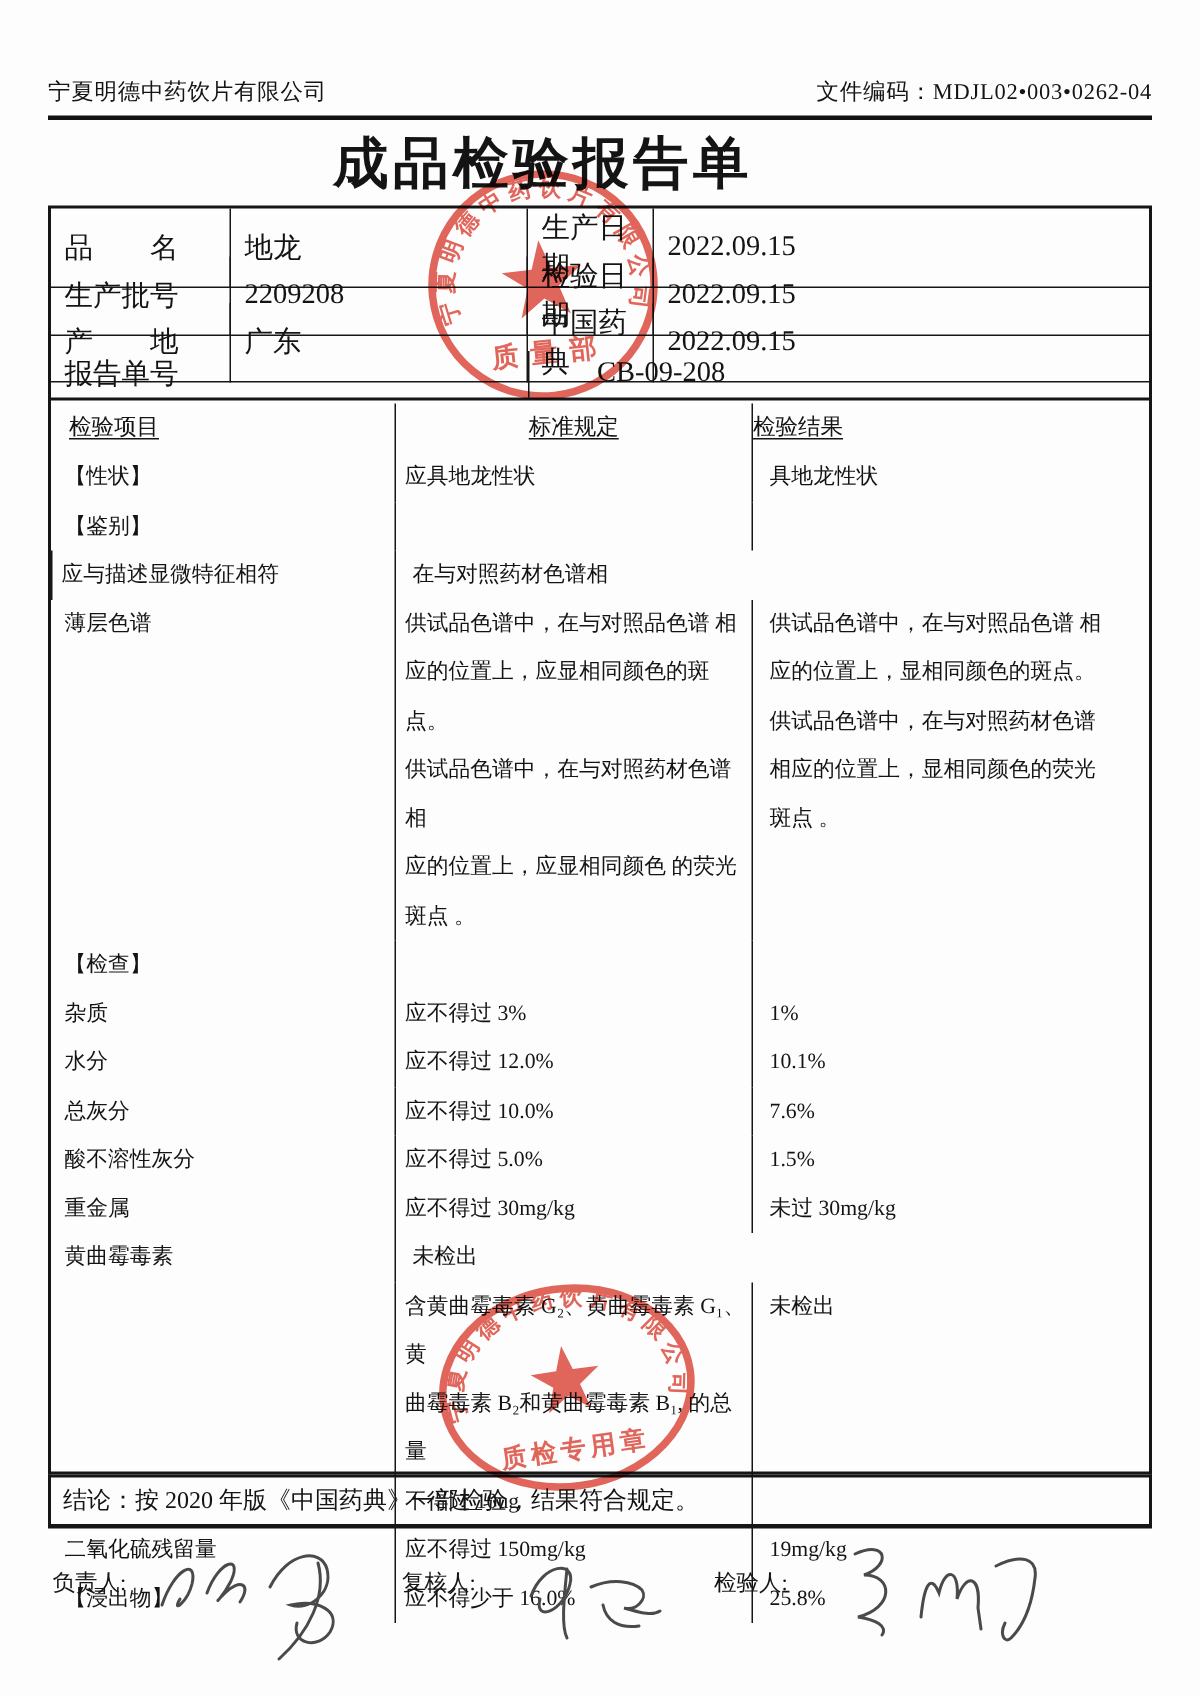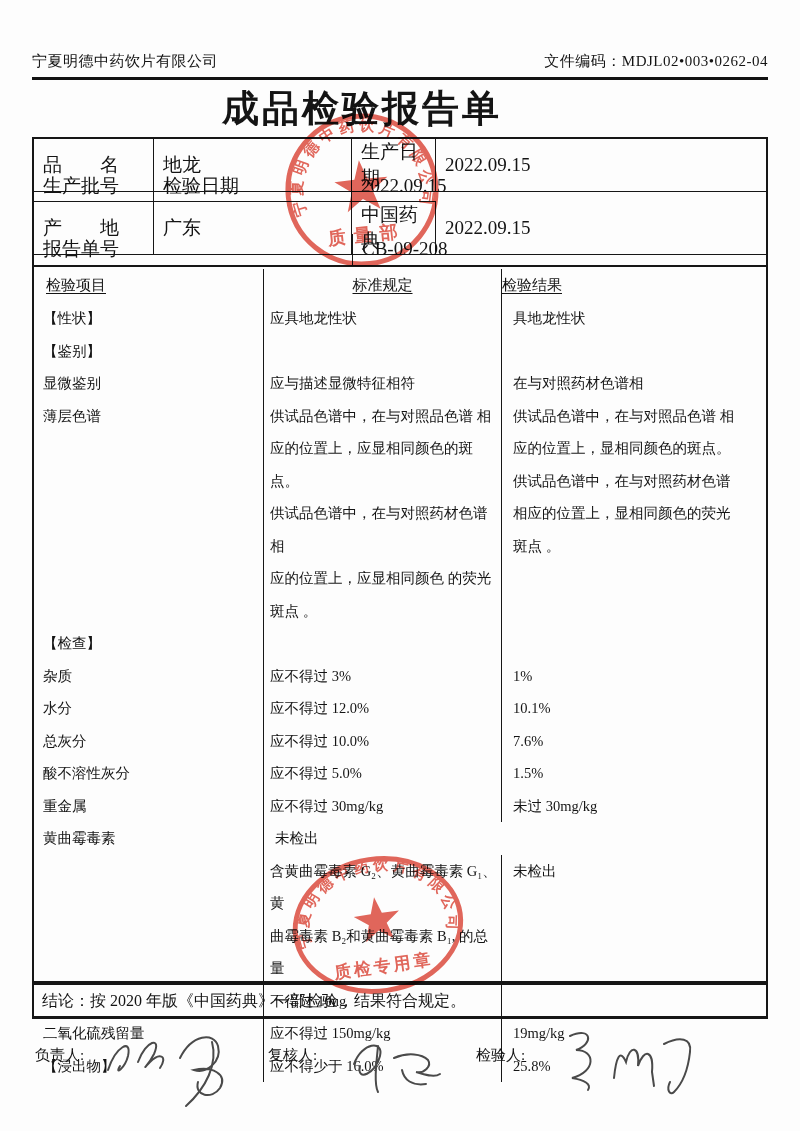--- a/index.html
+++ b/index.html
@@ -7,21 +7,21 @@
   .page { position:relative; width:800px; height:1131px; background:#fdfdfd; overflow:hidden; }
 
   
   .hdr { position:absolute; left:32px; top:52px; width:736px; display:flex; justify-content:space-between; font-size:15px; letter-spacing:.5px; }
   .hdr-rule { position:absolute; left:32px; top:77px; width:736px; height:3px; background:#121212; }
   .title { position:absolute; left:0; top:84px; width:724px; text-align:center; font-size:37px; font-weight:bold; letter-spacing:3px; }
 
   
   .info-table { position:absolute; left:32px; top:137px; width:736px; border:2.5px solid #161616; background:transparent; }
   .irow { display:grid; grid-template-columns:120px 198px 84px 1fr; height:31.5px; }
-  .irow4 { display:grid; grid-template-columns:319px 1fr; height:31.5px; }
+  .irow4 { display:grid; grid-template-columns:319px 1fr; height:31.5px;gap:36px; }
   .icell { border-right:1.5px solid #161616; border-bottom:1.5px solid #161616; display:flex; align-items:center; padding-left:9px; font-size:19px;font-family:Liberation Serif, serif; }
   .icell.last { border-right:none; }
   .irow4 .icell { border-bottom:none; }
 
   
   .main-table { position:absolute; left:32px; top:263px; width:736px; height:720px;
     border-left:2.5px solid #161616; border-right:2.5px solid #161616; border-bottom:2.5px solid #161616; padding-top:6px; }
   .mrow { display:grid; grid-template-columns:229px 238px 1fr; }
   .mc { padding-left:9px; font-size:14.5px; line-height:32.5px; white-space:pre-line; }
   .mc2 { padding-left:6px; border-left:1.5px solid #161616; }
@@ -68,20 +68,21 @@
 
   <div class="info-table">
     <div class="irow">
       <div class="icell">品　　名</div>
       <div class="icell">地龙</div>
       <div class="icell">生产日期</div>
       <div class="icell last">2022.09.15</div>
     </div>
     <div class="irow">
       <div class="icell">生产批号</div>
+      <div class="icell">2209208</div>
       <div class="icell">检验日期</div>
       <div class="icell last">2022.09.15</div>
     </div>
     <div class="irow">
       <div class="icell">产　　地</div>
       <div class="icell">广东</div>
       <div class="icell">中国药典</div>
       <div class="icell last">2022.09.15</div>
     </div>
     <div class="irow4">
@@ -101,21 +102,20 @@
       <div class="mc">【性状】</div>
       <div class="mc mc2">应具地龙性状</div>
       <div class="mc mc3">具地龙性状</div>
     </div>
     <div class="mrow">
       <div class="mc">【鉴别】</div>
       <div class="mc mc2"></div>
       <div class="mc mc3"></div>
     </div>
     <div class="mrow">
-      <div class="mc">显微鉴别</div>
       <div class="mc mc2">应与描述显微特征相符</div>
       <div class="mc mc3">在与对照药材色谱相</div>
     </div>
     <div class="mrow">
       <div class="mc">薄层色谱</div>
       <div class="mc mc2">供试品色谱中，在与对照品色谱 相
 应的位置上，应显相同颜色的斑点。
 供试品色谱中，在与对照药材色谱相
 应的位置上，应显相同颜色 的荧光
 斑点 。</div>

